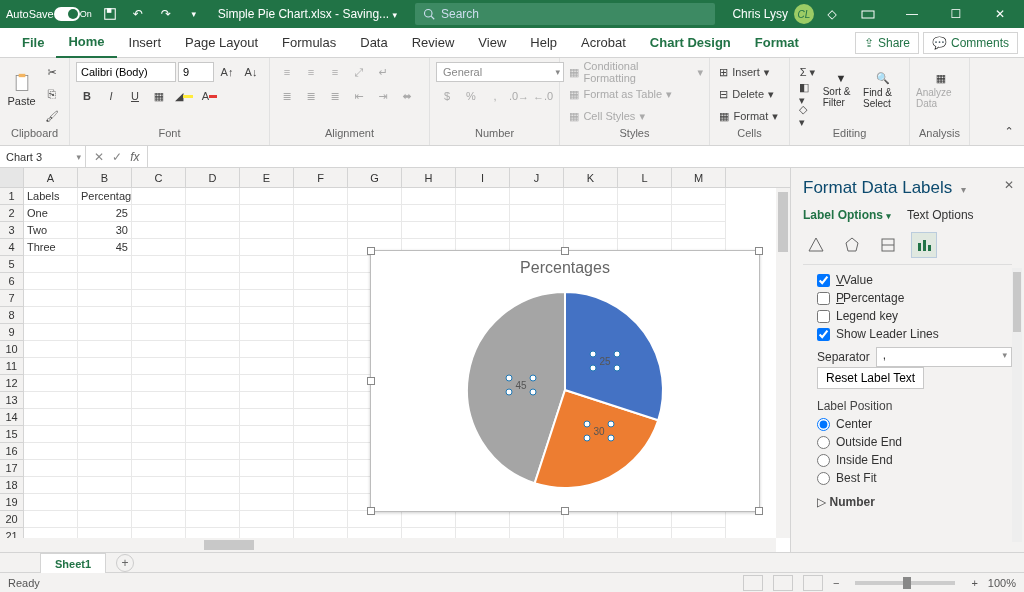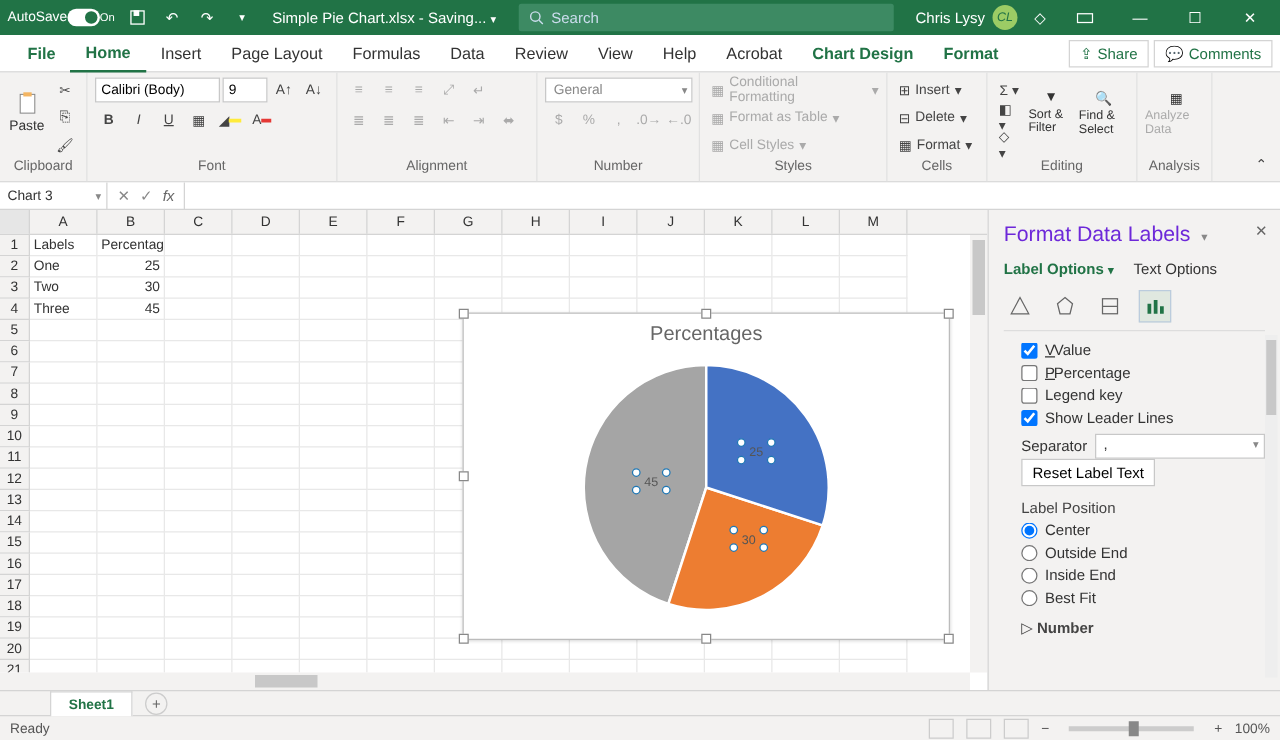--- a/index.html
+++ b/index.html
@@ -54,21 +54,21 @@
 .vscroll { position:absolute; right:0; top:20px; bottom:14px; width:14px; background:#f3f2f1; }
 .vscroll .thumb{ position:absolute; left:2px; right:2px; top:4px; height:60px; background:#c8c8c8;}
 .hscroll { position:absolute; left:0; right:14px; bottom:0; height:14px; background:#f3f2f1; display:flex;}
 .hscroll .track{flex:1; margin-left:200px; position:relative;}
 .hscroll .thumb{ position:absolute; left:4px; top:2px; bottom:2px; width:50px; background:#c8c8c8;}
 .chart-obj { position:absolute; left:370px; top:82px; width:390px; height:262px; background:#fff; border:1px solid #bcbcbc; box-shadow:0 1px 3px rgba(0,0,0,0.2); }
 .chart-title { text-align:center; font-size:16px; color:#666; padding-top:8px; }
 .pie-wrap { display:flex; justify-content:center; margin-top:8px; }
 .handle { width:8px;height:8px;border:1px solid #888;background:#fff;position:absolute; }
 .pane { width:234px; background:#f3f2f1; border-left:1px solid #d4d4d4; padding:10px 12px; overflow:hidden; position:relative;}
-.pane h2 { font-size:17px; font-weight:400; color:#6d28d9; }
+.pane h2 { font-size:17px; font-weight:400; color:#0c4a6e; }
 .pane .close { position:absolute; right:10px; top:10px; color:#666; font-size:12px;}
 .pane .sub { display:flex; gap:16px; margin-top:10px; font-size:12px; }
 .pane .sub .opt.active { color:#217346; font-weight:600; }
 .pane .iconrow { display:flex; gap:10px; margin-top:10px; padding-bottom:6px; border-bottom:1px solid #ddd;}
 .pane .iconrow .ic{width:26px;height:26px;display:flex;align-items:center;justify-content:center;border:1px solid transparent;}
 .pane .iconrow .ic.active{background:#e0e8e0; border-color:#bcd;}
 .pane .section { margin-top:8px; font-size:12px;}
 .pane label { display:flex; align-items:center; gap:6px; margin:4px 0; font-size:12px;}
 .pane input[type=checkbox],.pane input[type=radio]{margin:0;}
 .pane .sep-row{display:flex;align-items:center;gap:6px;margin-top:6px;}
@@ -213,21 +213,21 @@
           <div class="rb-btn disabled">≣</div>
           <div class="rb-btn disabled">⇤</div>
           <div class="rb-btn disabled">⇥</div>
           <div class="rb-btn disabled">⬌</div>
         </div>
     </div>
     <div class="grp-label">Alignment</div>
   </div>
   <div class="group" style="width:130px">
     <div class="col" style="gap:4px">
-      <div class="combo" style="width:118px">General</div>
+      <div class="combo" style="width:128px">General</div>
       <div class="row">
           <div class="rb-btn disabled">$</div>
           <div class="rb-btn disabled">%</div>
           <div class="rb-btn disabled">,</div>
           <div class="rb-btn disabled">.0→</div>
           <div class="rb-btn disabled">←.0</div>
         </div>
     </div>
     <div class="grp-label">Number</div>
   </div>

